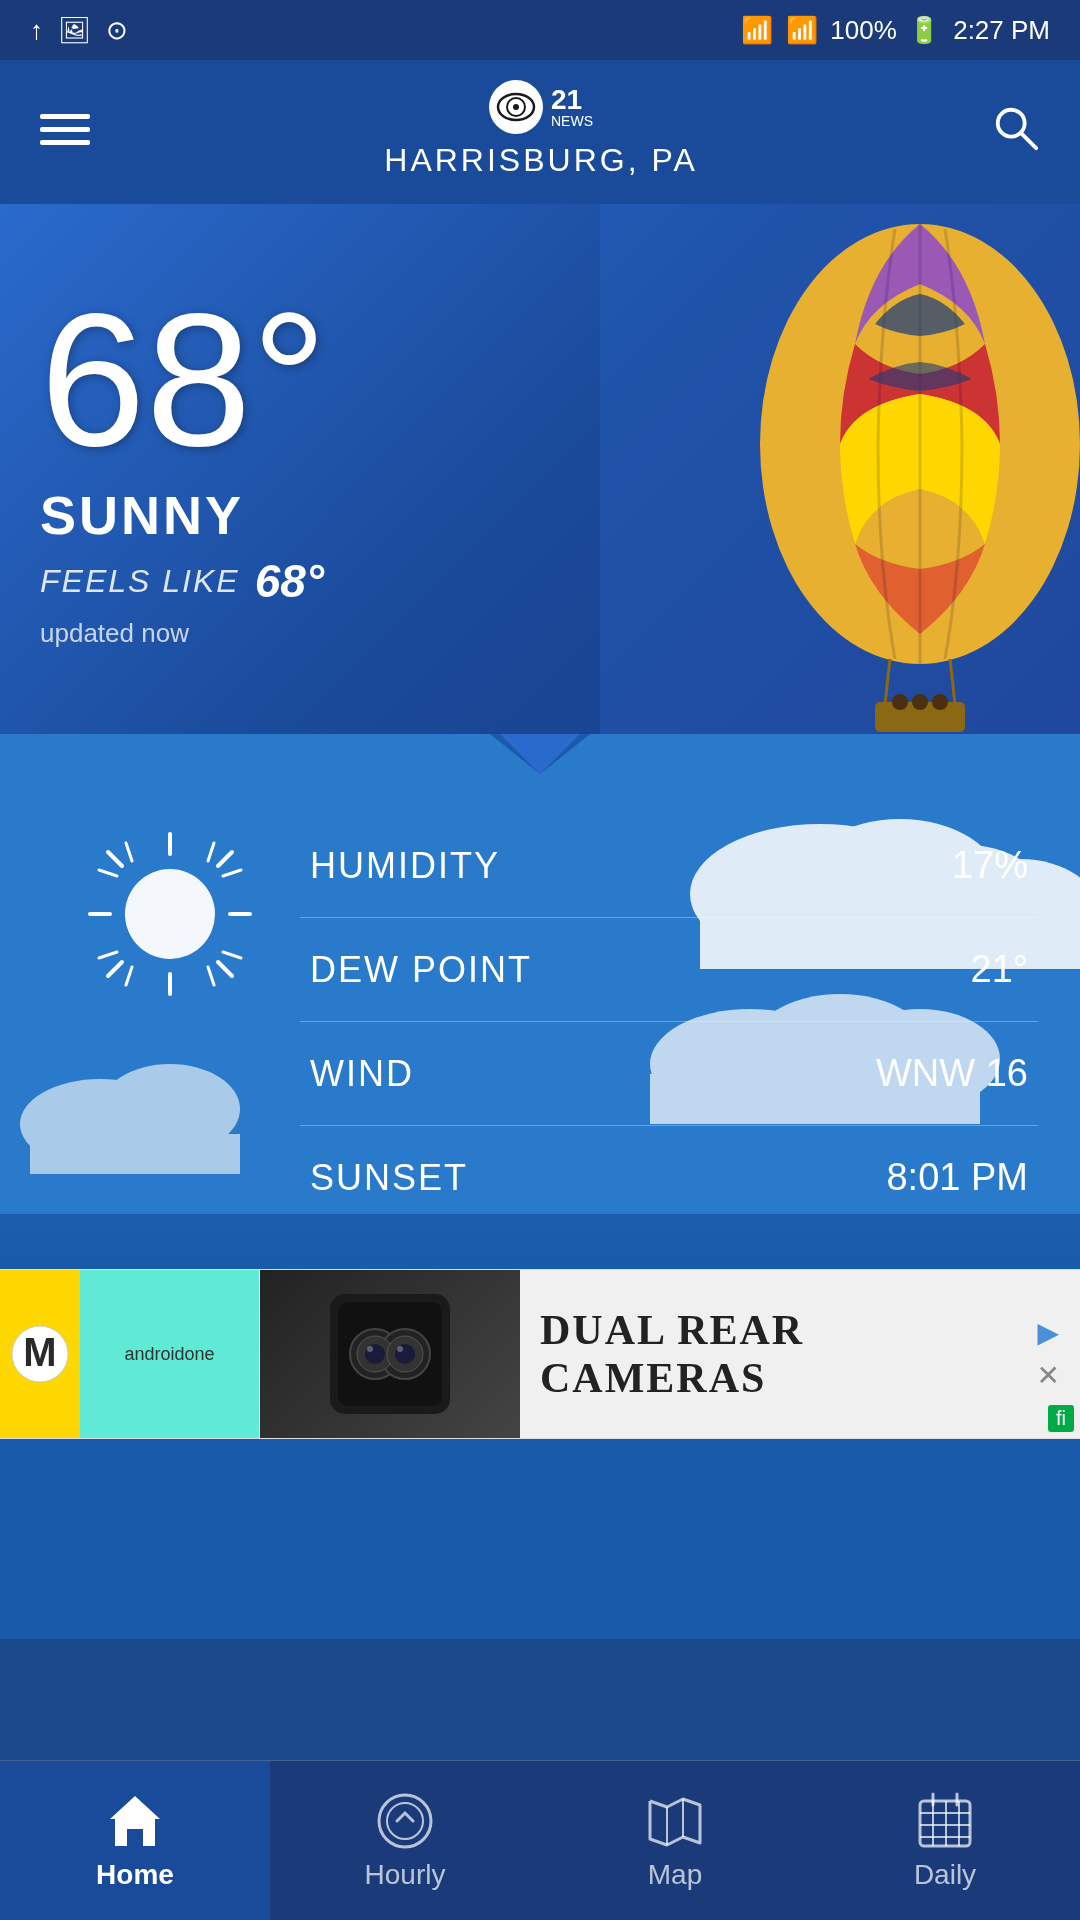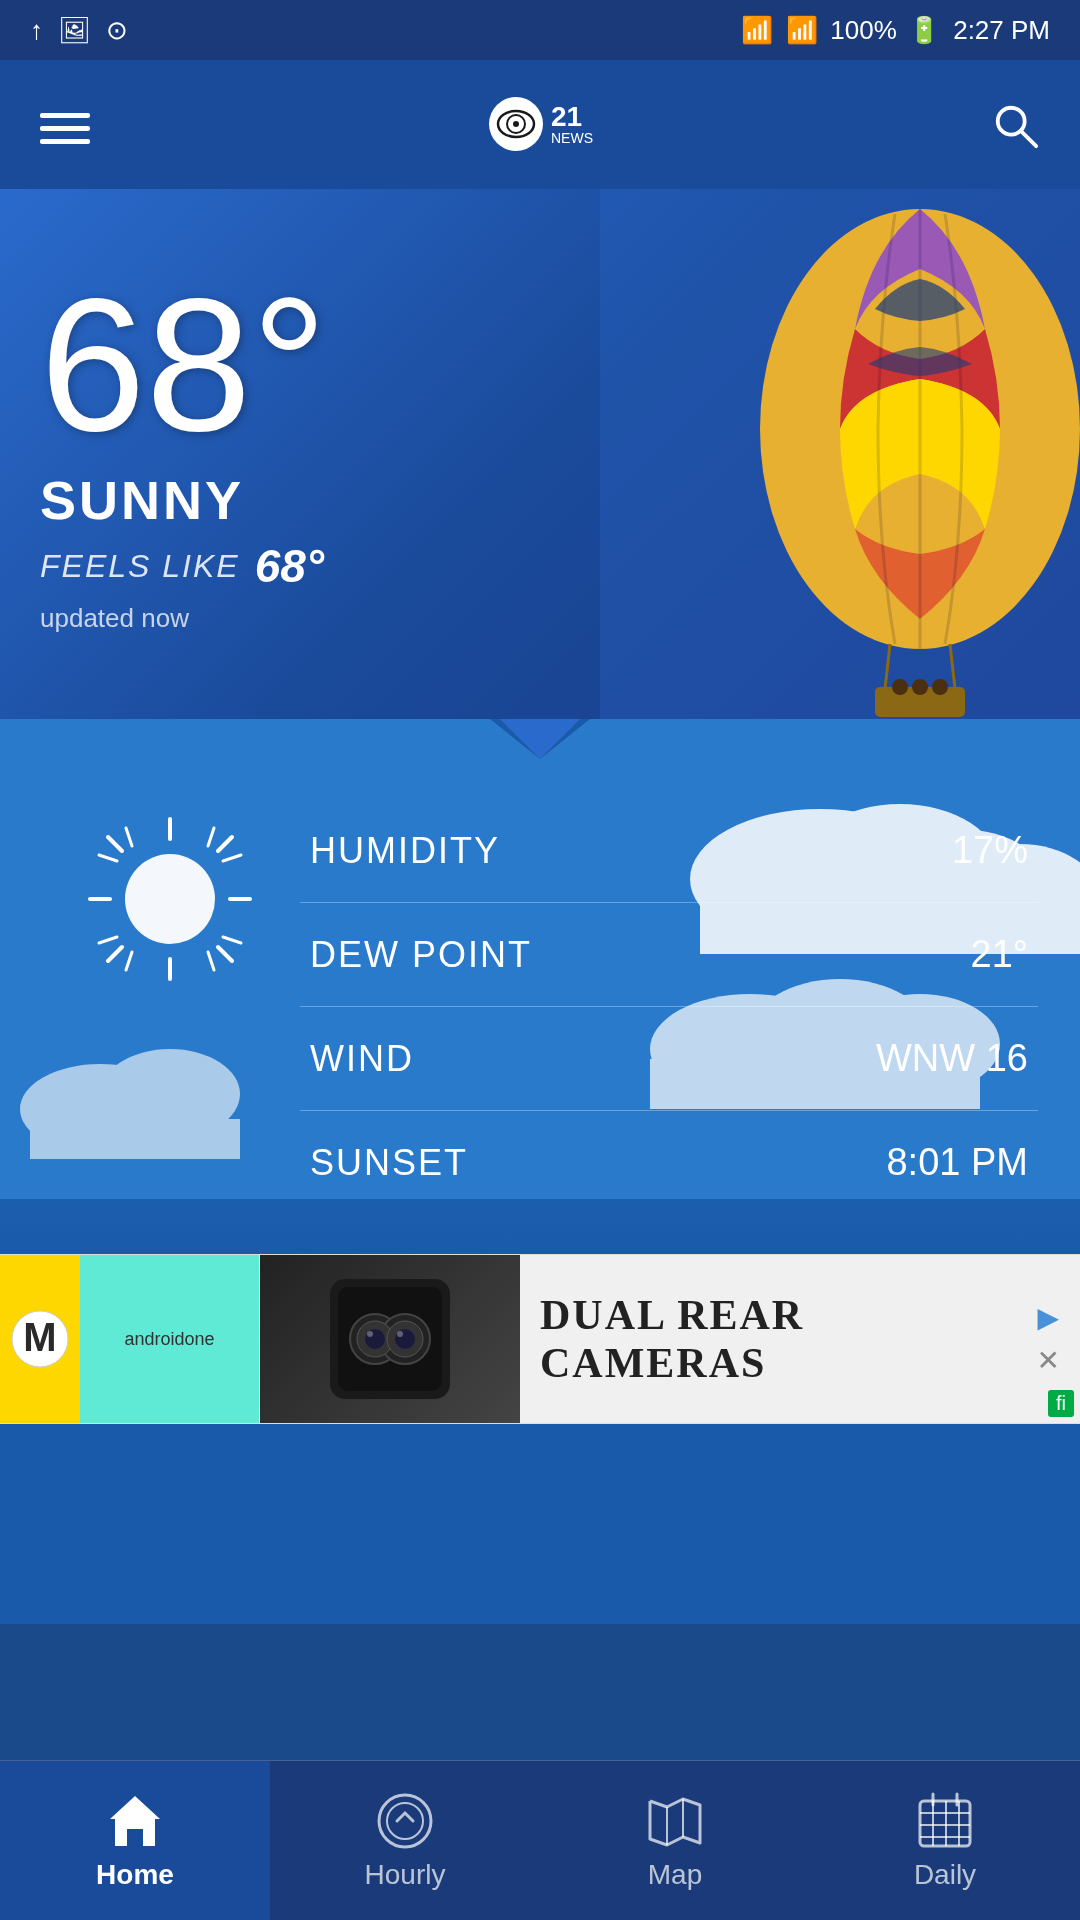--- a/index.html
+++ b/index.html
@@ -22,21 +22,21 @@
       padding: 0 30px;
       color: white;
       font-size: 26px;
     }
     .status-left { display: flex; gap: 15px; align-items: center; }
     .status-right { display: flex; align-items: center; gap: 12px; }
 
     
     .header {
       background: #1a4a9a;
-      padding: 32px 30px 25px;
+      padding: 20px 30px 25px;
       display: flex;
       align-items: center;
       justify-content: space-between;
     }
     .header-logo-area {
       display: flex;
       flex-direction: column;
       align-items: center;
       flex: 1;
     }
@@ -405,20 +405,21 @@
           <ellipse cx="20" cy="15" rx="18" ry="13" fill="none" stroke="#1a1a1a" stroke-width="2.5"></ellipse>
           <ellipse cx="20" cy="15" rx="9" ry="9" fill="none" stroke="#1a1a1a" stroke-width="2"></ellipse>
           <ellipse cx="20" cy="15" rx="3" ry="3" fill="#1a1a1a"></ellipse>
         </svg>
       </div>
       <div class="logo-text">
         <span class="logo-21">21</span>
         <span class="logo-news">NEWS</span>
       </div>
     </div>
+    <div class="header-city">HARRISBURG, PA</div>
   </div>
   <div class="search-btn">
     <svg class="search-icon-svg" viewBox="0 0 50 50">
       <circle cx="20" cy="20" r="14" stroke="white" stroke-width="4" fill="none"></circle>
       <line x1="30" y1="30" x2="46" y2="46" stroke="white" stroke-width="4" stroke-linecap="round"></line>
     </svg>
   </div>
 </div>
 
 <div class="weather-hero">

